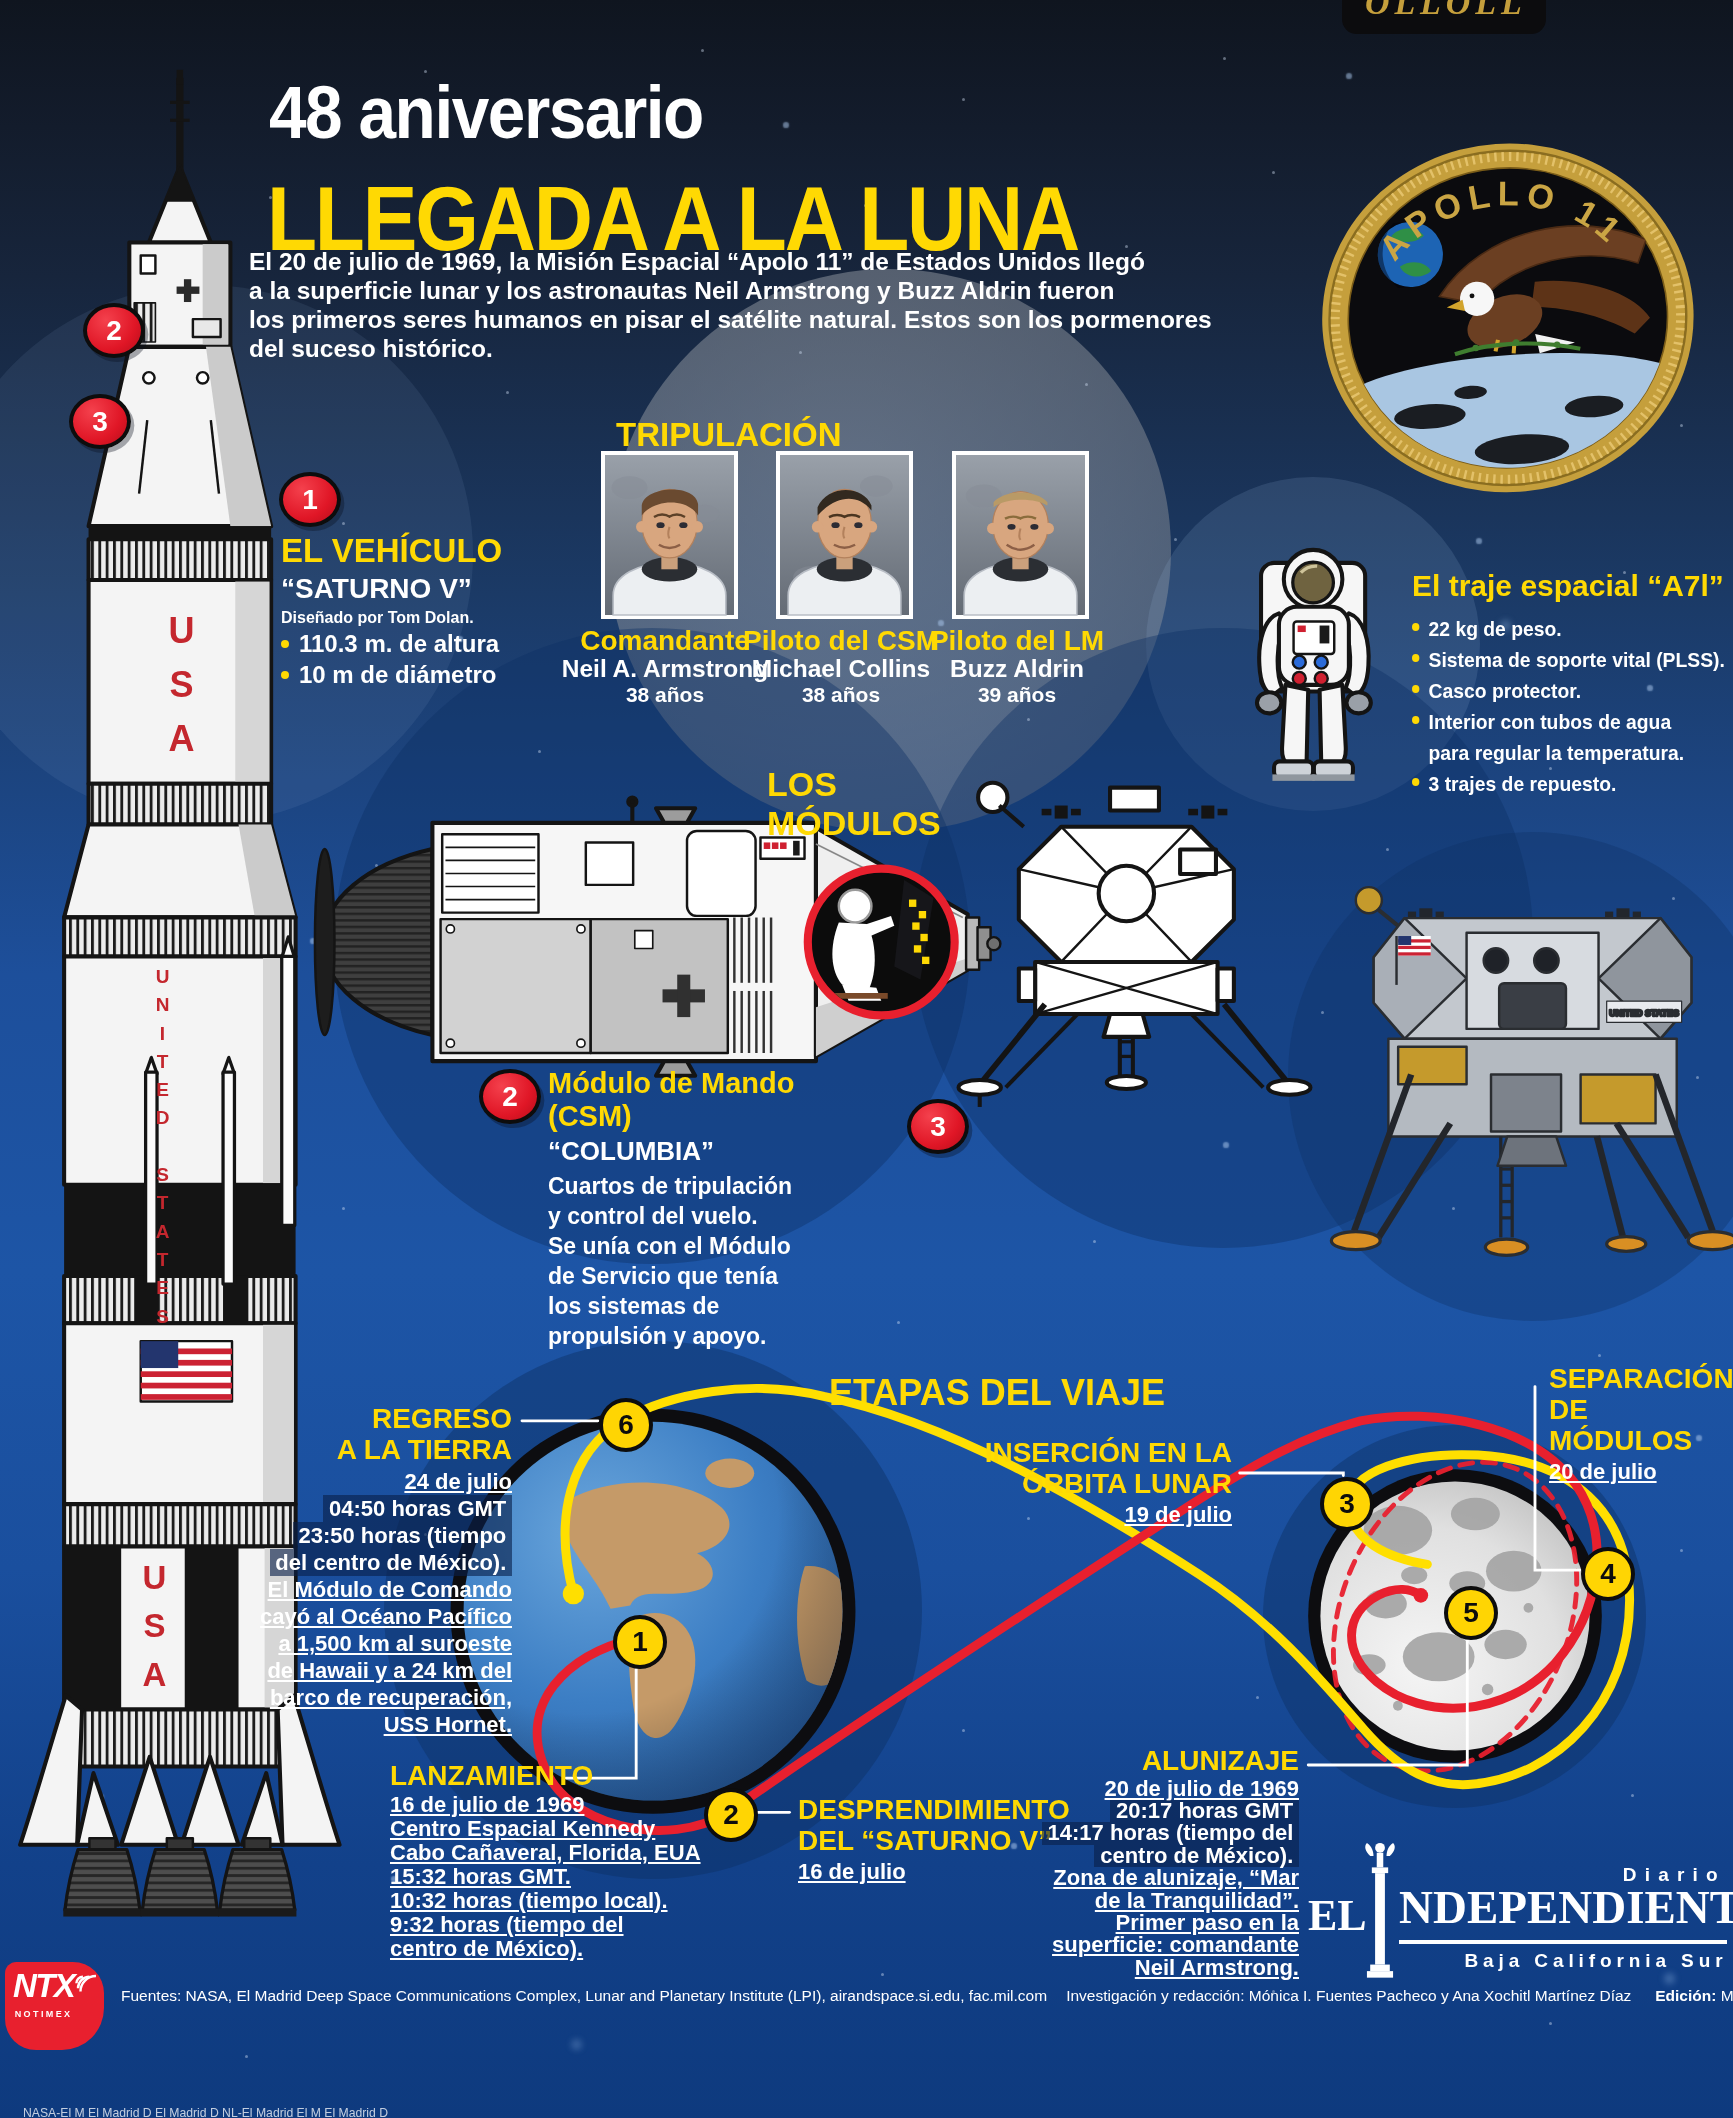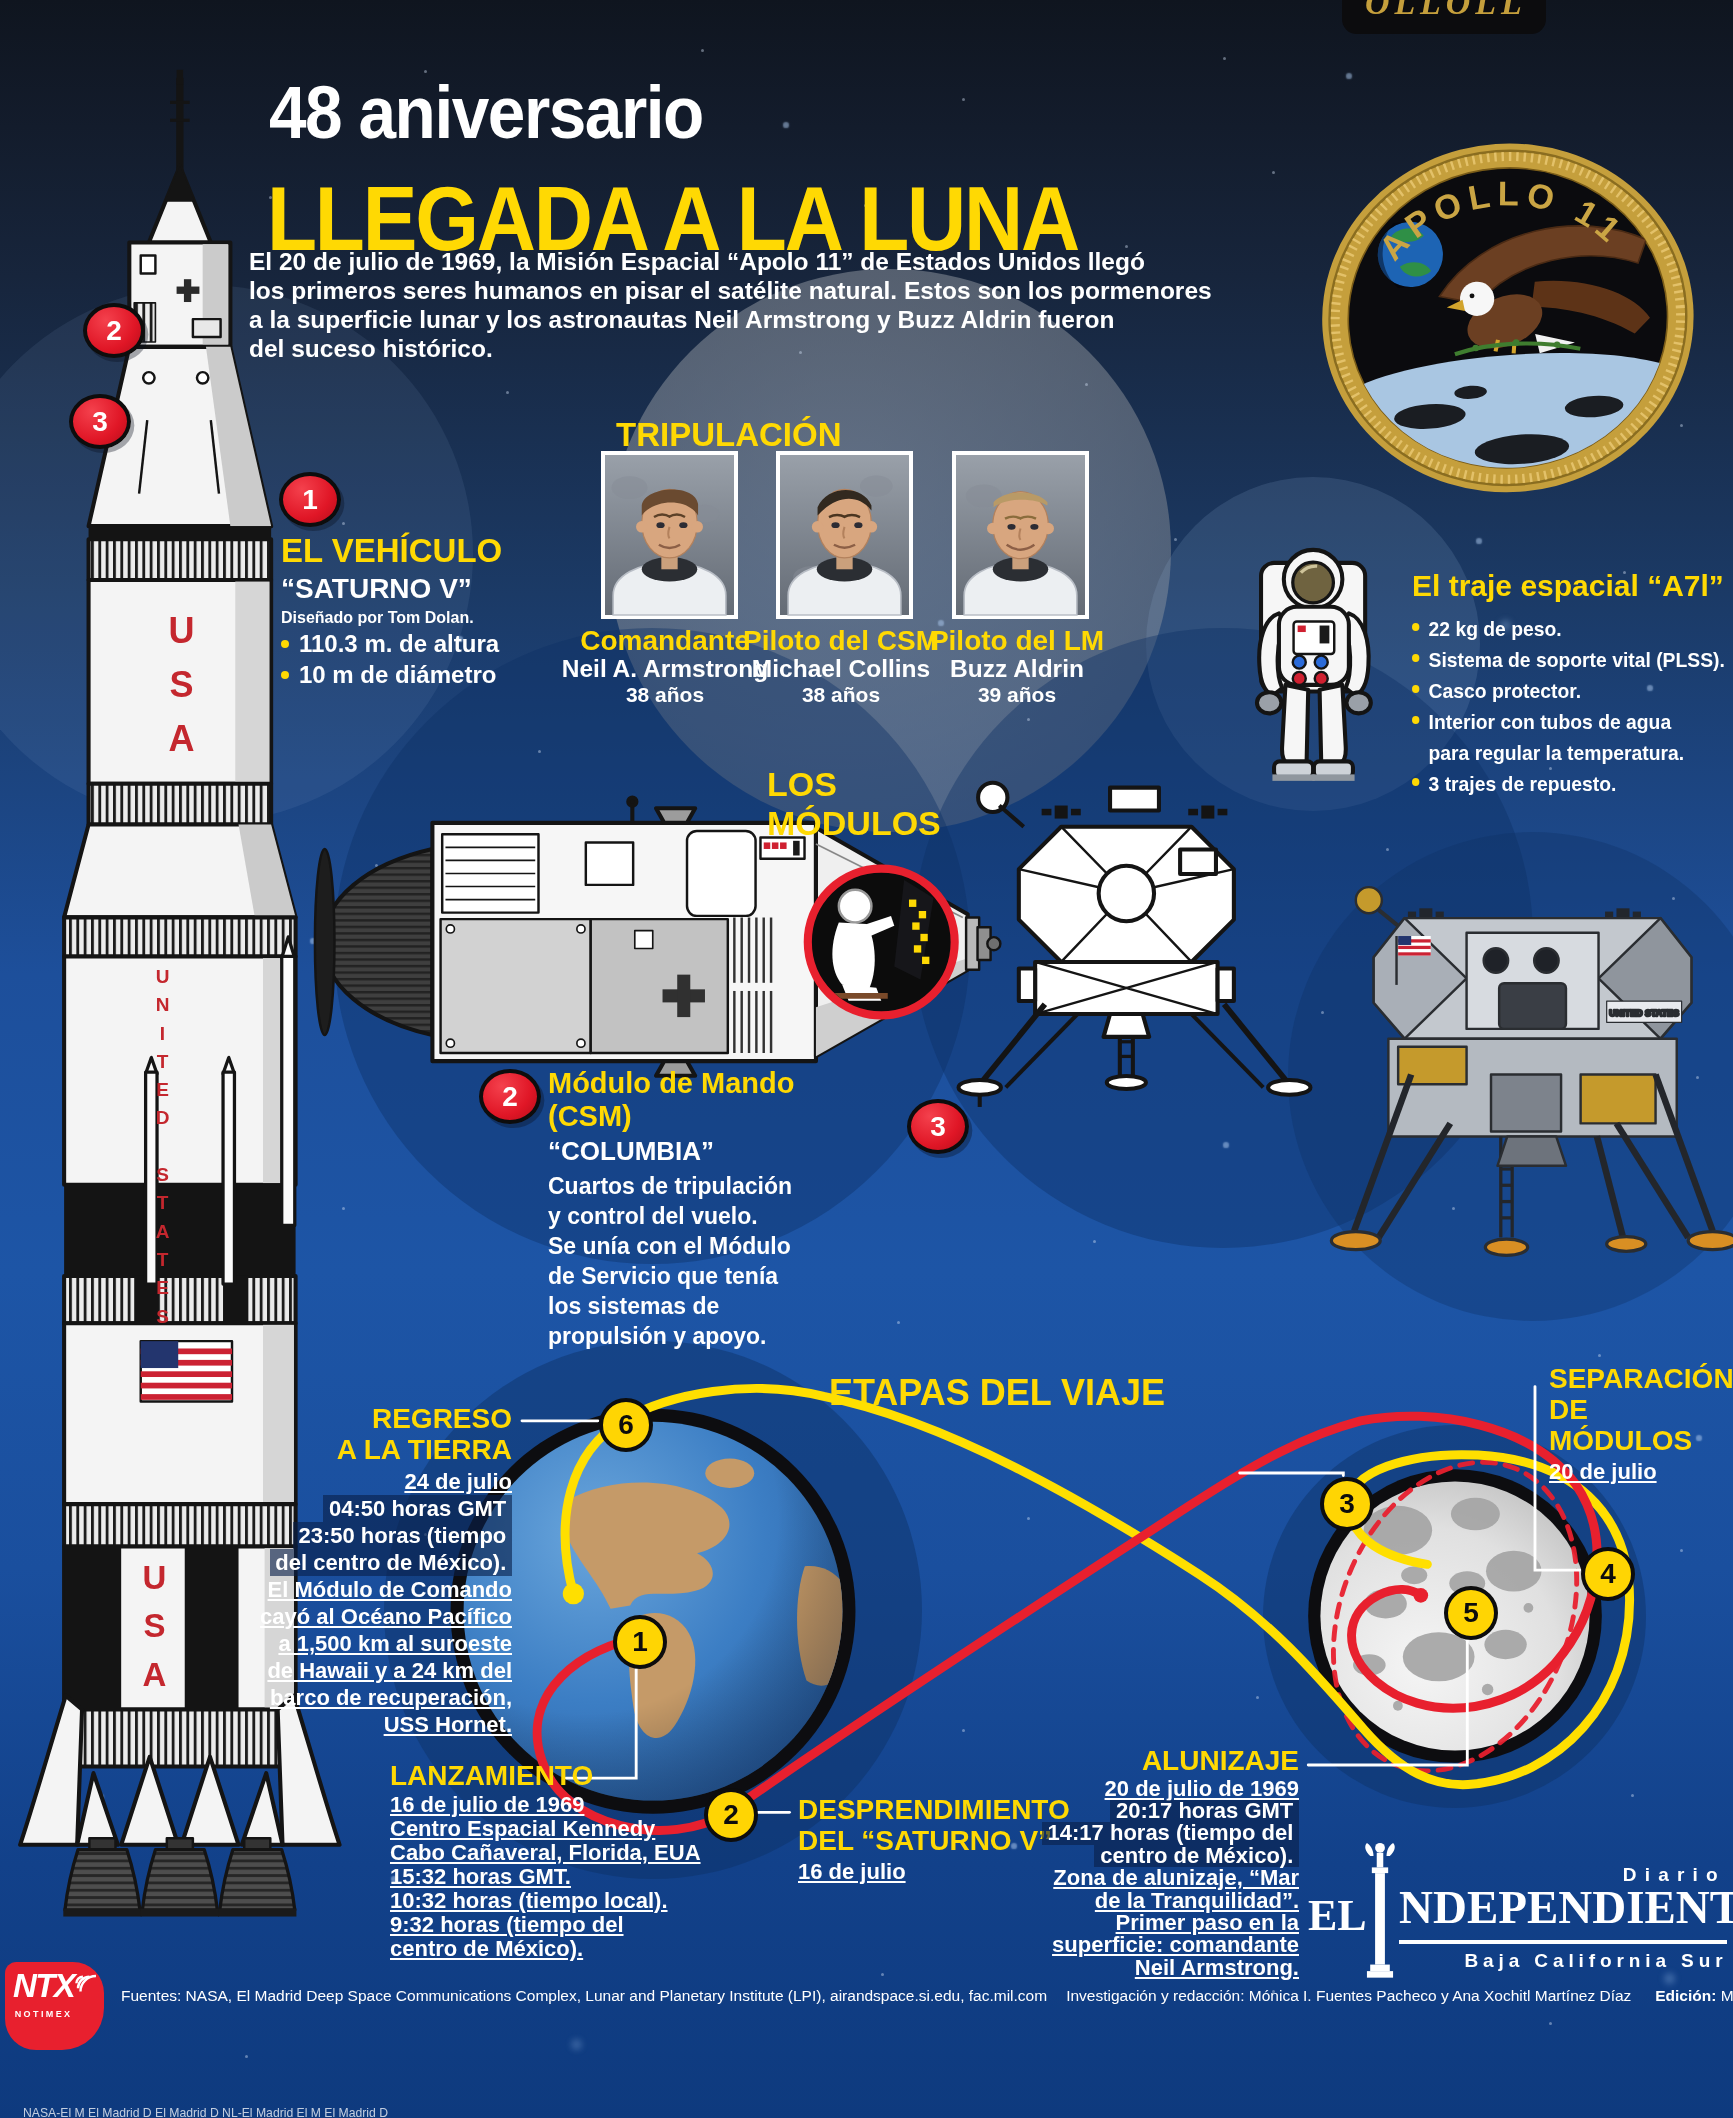--- a/index.html
+++ b/index.html
@@ -164,22 +164,22 @@
       <span>2</span>
     </div>
   <div class="mkr" style="left:69px;top:394px;">
       <span>3</span>
     </div>
 
   <div class="abs ttl1" style="left:269px;top:75px;">48 aniversario</div>
   <div class="abs ttl2" style="left:267px;top:173px;">LLEGADA A LA LUNA</div>
   <div class="abs intro" style="left:249px;top:247px;width:1060px;">
     <div>El 20 de julio de 1969, la Misión Espacial “Apolo 11” de Estados Unidos llegó</div>
+    <div>a la superficie lunar y los astronautas Neil Armstrong y Buzz Aldrin fueron</div>
     <div>los primeros seres humanos en pisar el satélite natural. Estos son los pormenores</div>
-    <div>a la superficie lunar y los astronautas Neil Armstrong y Buzz Aldrin fueron</div>
     <div>del suceso histórico.</div>
   </div>
 
   <div class="abs" style="left:1342px;top:0;width:204px;height:34px;background:#0c0c0e;border-radius:0 0 14.7px 14.7px;overflow:hidden;z-index:6;">
     <div class="serif" style="position:absolute;left:23px;top:-16.3px;font-size:34px;font-style:italic;color:#c59f3c;letter-spacing:4.9px;">OLLOLL</div>
   </div>
   <svg style="left:1319px;top:137px;transform:rotate(-4deg);z-index:6;" width="378" height="365" viewBox="0 0 464 448">
     <defs>
         <clipPath id="pin">
           <ellipse cx="232" cy="222" rx="196" ry="184"></ellipse>
@@ -687,20 +687,25 @@
       <div>centro de México).</div>
     </div>
   </div>
 
   <div class="abs" style="left:798px;top:1794px;z-index:25;">
     <div class="stgt">DESPRENDIMIENTO</div>
     <div class="stgt">DEL “SATURNO V”</div>
     <div class="stgb" style="margin-top:1.6px;">16 de julio</div>
   </div>
 
+  <div class="abs ra" style="right:502px;top:1437px;z-index:25;width:269px;">
+    <div class="stgt">INSERCIÓN EN LA</div>
+    <div class="stgt">ÓRBITA LUNAR</div>
+    <div class="stgb" style="margin-top:1.6px;">19 de julio</div>
+  </div>
 
   <div class="abs" style="left:1549px;top:1363px;z-index:25;">
     <div class="stgt">SEPARACIÓN</div>
     <div class="stgt">DE MÓDULOS</div>
     <div class="stgb" style="margin-top:1.6px;">20 de julio</div>
   </div>
 
   <div class="abs ra" style="right:435px;top:1745px;z-index:25;width:294px;">
     <div class="stgt">ALUNIZAJE</div>
     <div class="stgb" style="line-height:22.4px;margin-top:1.6px;">

